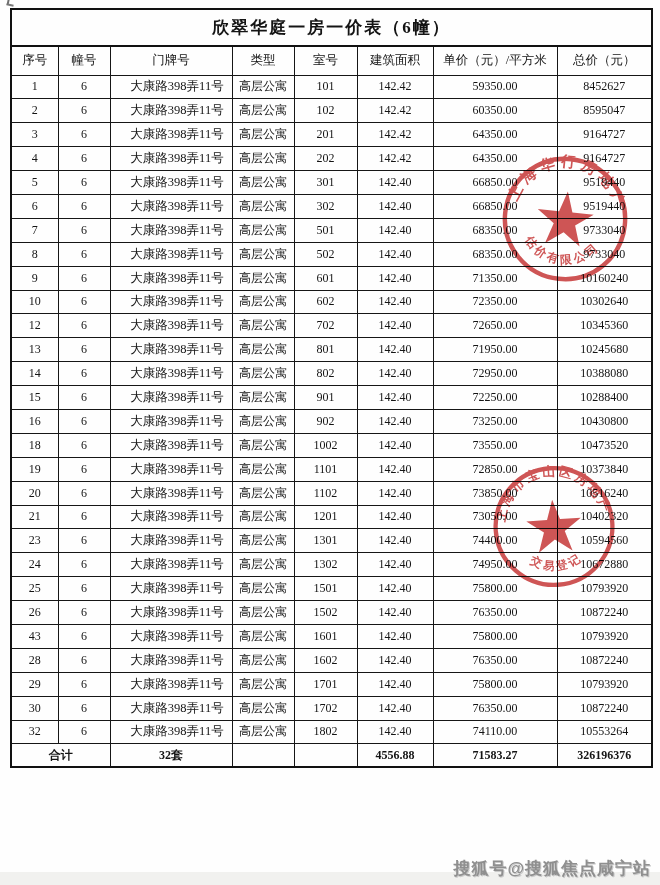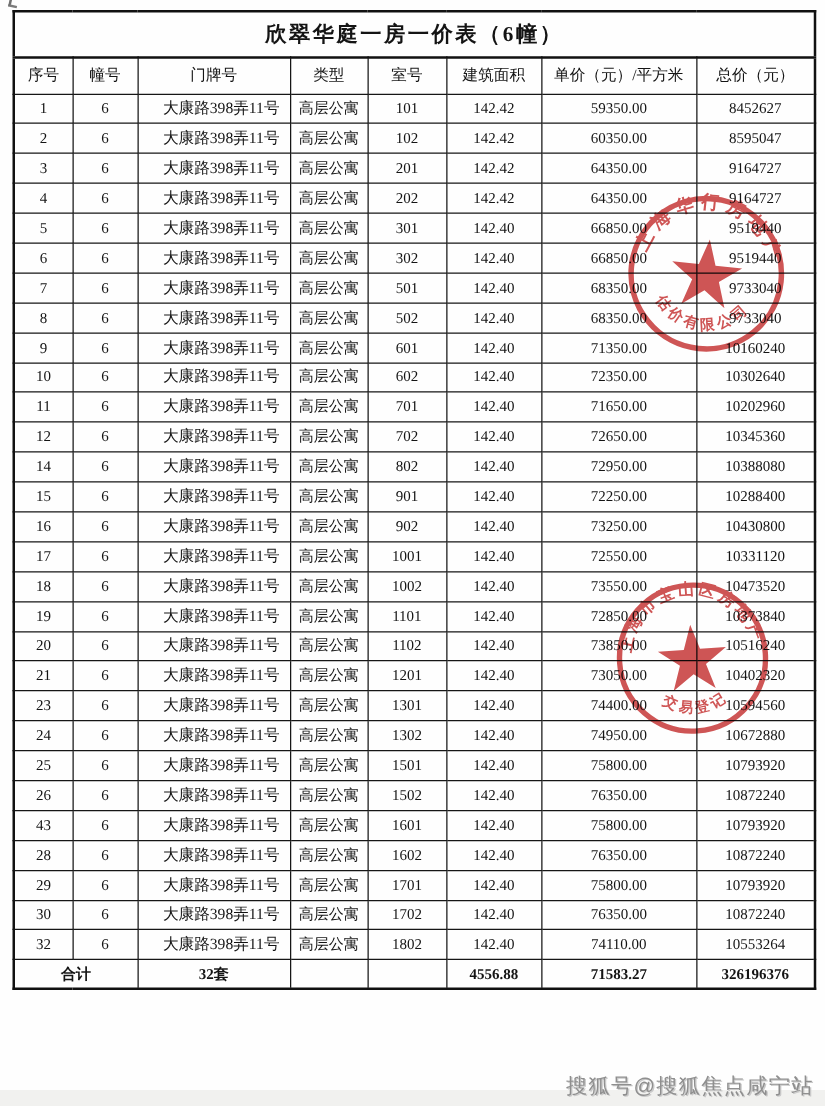--- a/index.html
+++ b/index.html
@@ -40,21 +40,21 @@
   .stamp {
     position:absolute; mix-blend-mode:multiply; opacity:.82;
     pointer-events:none;
   }
   .stamp-upper { left:496px; top:149px; width:138px; height:140px; transform:rotate(6deg); }
   .stamp-lower { left:487px; top:459px; width:134px; height:135px; transform:rotate(-4deg); }
 
   .watermark {
     position:absolute; right:9px; top:857px;
     font-family:"Liberation Sans","DejaVu Sans",sans-serif;
-    font-size:17px; font-weight:normal; letter-spacing:1px;
+    font-size:17px; font-weight:bold; letter-spacing:1px;
     color:#8f8f8f; text-shadow:1px 1px 0 #c9c9c9;
   }
 </style>
 </head>
 <body>
 
 <div class="page">
 
   <div class="stray-mark"></div>
 
@@ -188,42 +188,42 @@
       <td class="cell-seq">10</td>
       <td class="cell-building">6</td>
       <td class="cell-address">大康路398弄11号</td>
       <td class="cell-type">高层公寓</td>
       <td class="cell-room">602</td>
       <td class="cell-area">142.40</td>
       <td class="cell-unit-price">72350.00</td>
       <td class="cell-total-price">10302640</td>
     </tr>
 
-    <tr>
-      <td class="cell-seq">11</td>
-      <td class="cell-building">6</td>
-      <td class="cell-address">大康路398弄11号</td>
-      <td class="cell-type">高层公寓</td>
-      <td class="cell-room">701</td>
-      <td class="cell-area">142.40</td>
-      <td class="cell-unit-price">71650.00</td>
-      <td class="cell-total-price">10202960</td>
-    </tr>
 
     <tr>
       <td class="cell-seq">12</td>
       <td class="cell-building">6</td>
       <td class="cell-address">大康路398弄11号</td>
       <td class="cell-type">高层公寓</td>
       <td class="cell-room">702</td>
       <td class="cell-area">142.40</td>
       <td class="cell-unit-price">72650.00</td>
       <td class="cell-total-price">10345360</td>
     </tr>
 
+    <tr>
+      <td class="cell-seq">13</td>
+      <td class="cell-building">6</td>
+      <td class="cell-address">大康路398弄11号</td>
+      <td class="cell-type">高层公寓</td>
+      <td class="cell-room">801</td>
+      <td class="cell-area">142.40</td>
+      <td class="cell-unit-price">71950.00</td>
+      <td class="cell-total-price">10245680</td>
+    </tr>
 
     <tr>
       <td class="cell-seq">14</td>
       <td class="cell-building">6</td>
       <td class="cell-address">大康路398弄11号</td>
       <td class="cell-type">高层公寓</td>
       <td class="cell-room">802</td>
       <td class="cell-area">142.40</td>
       <td class="cell-unit-price">72950.00</td>
       <td class="cell-total-price">10388080</td>
@@ -244,30 +244,20 @@
       <td class="cell-seq">16</td>
       <td class="cell-building">6</td>
       <td class="cell-address">大康路398弄11号</td>
       <td class="cell-type">高层公寓</td>
       <td class="cell-room">902</td>
       <td class="cell-area">142.40</td>
       <td class="cell-unit-price">73250.00</td>
       <td class="cell-total-price">10430800</td>
     </tr>
 
-    <tr>
-      <td class="cell-seq">17</td>
-      <td class="cell-building">6</td>
-      <td class="cell-address">大康路398弄11号</td>
-      <td class="cell-type">高层公寓</td>
-      <td class="cell-room">1001</td>
-      <td class="cell-area">142.40</td>
-      <td class="cell-unit-price">72550.00</td>
-      <td class="cell-total-price">10331120</td>
-    </tr>
 
     <tr>
       <td class="cell-seq">18</td>
       <td class="cell-building">6</td>
       <td class="cell-address">大康路398弄11号</td>
       <td class="cell-type">高层公寓</td>
       <td class="cell-room">1002</td>
       <td class="cell-area">142.40</td>
       <td class="cell-unit-price">73550.00</td>
       <td class="cell-total-price">10473520</td>

